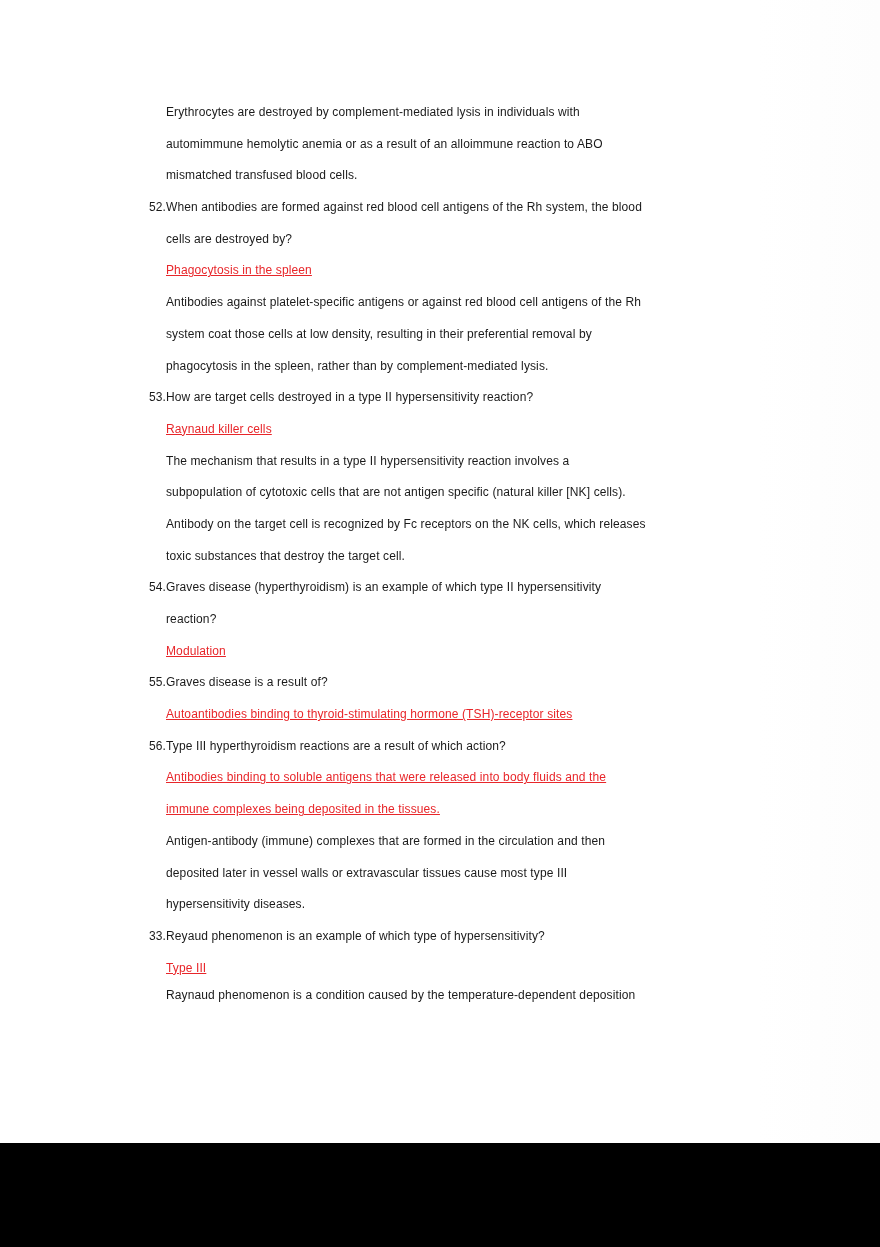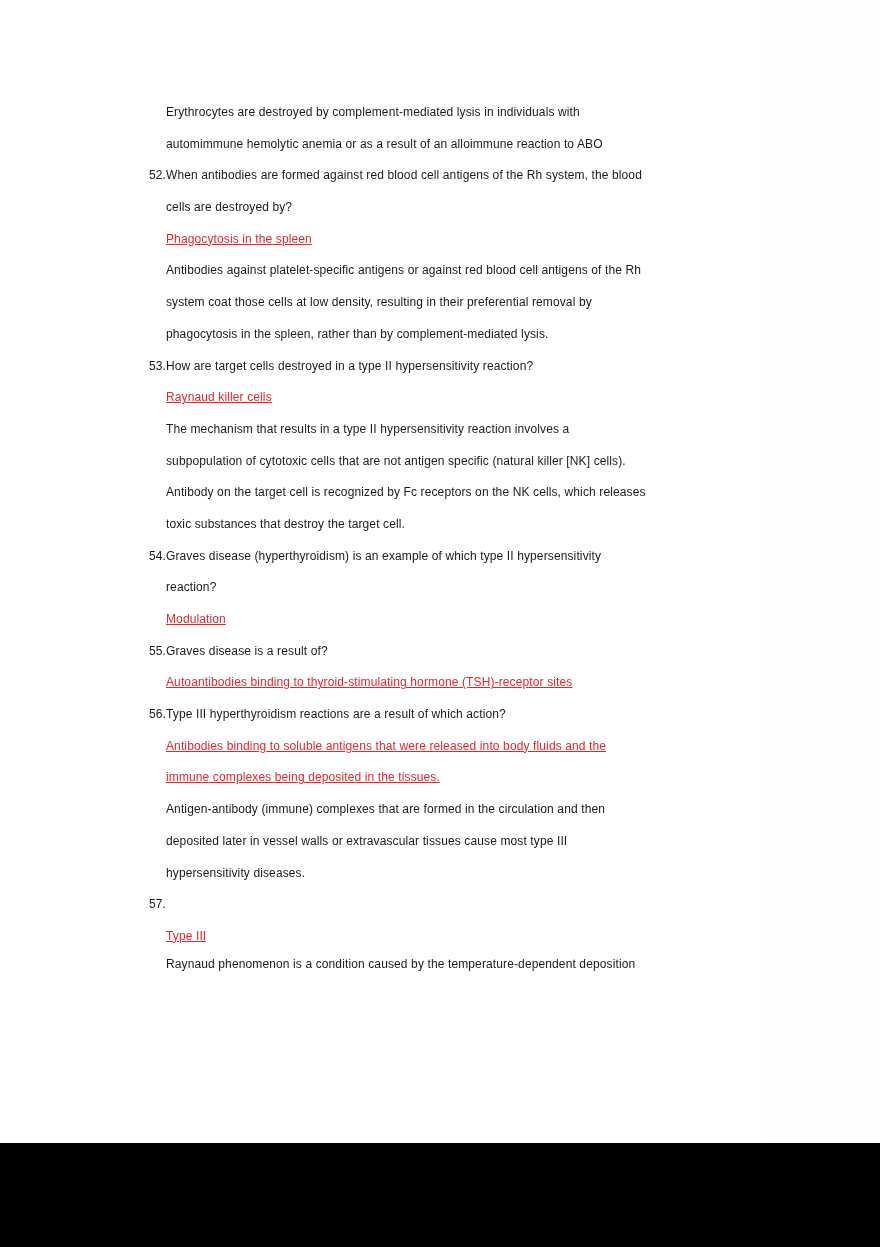--- a/index.html
+++ b/index.html
@@ -95,20 +95,21 @@
 </style>
 </head>
 <body>
 
 <div class="page-sheet">
   <div class="content">
 
     <div class="block">
       <span class="line indent">Erythrocytes are destroyed by complement-mediated lysis in individuals with</span>
       <span class="line indent">automimmune hemolytic anemia or as a result of an alloimmune reaction to ABO</span>
+      <span class="line indent">mismatched transfused blood cells.</span>
     </div>
 
     <div class="block">
       <span class="line numbered"><span class="num">52.</span><span>When antibodies are formed against red blood cell antigens of the Rh system, the blood</span></span>
       <span class="line indent">cells are destroyed by?</span>
       <span class="line indent answer">Phagocytosis in the spleen</span>
       <span class="line indent">Antibodies against platelet-specific antigens or against red blood cell antigens of the Rh</span>
       <span class="line indent">system coat those cells at low density, resulting in their preferential removal by</span>
       <span class="line indent">phagocytosis in the spleen, rather than by complement-mediated lysis.</span>
     </div>
@@ -136,21 +137,21 @@
     <div class="block">
       <span class="line numbered"><span class="num">56.</span><span>Type III hyperthyroidism reactions are a result of which action?</span></span>
       <span class="line indent answer">Antibodies binding to soluble antigens that were released into body fluids and the</span>
       <span class="line indent answer">immune complexes being deposited in the tissues.</span>
       <span class="line indent">Antigen-antibody (immune) complexes that are formed in the circulation and then</span>
       <span class="line indent">deposited later in vessel walls or extravascular tissues cause most type III</span>
       <span class="line indent">hypersensitivity diseases.</span>
     </div>
 
     <div class="block">
-      <span class="line numbered"><span class="num">57.</span></span>
+      <span class="line numbered"><span class="num">33.</span><span>Reyaud phenomenon is an example of which type of hypersensitivity?</span></span>
       <span class="line indent answer">Type III</span>
       <span class="line indent tight">Raynaud phenomenon is a condition caused by the temperature-dependent deposition</span>
     </div>
 
   </div>
 </div>
 
 <div class="bottom-band"></div>
 
 </body></html>

